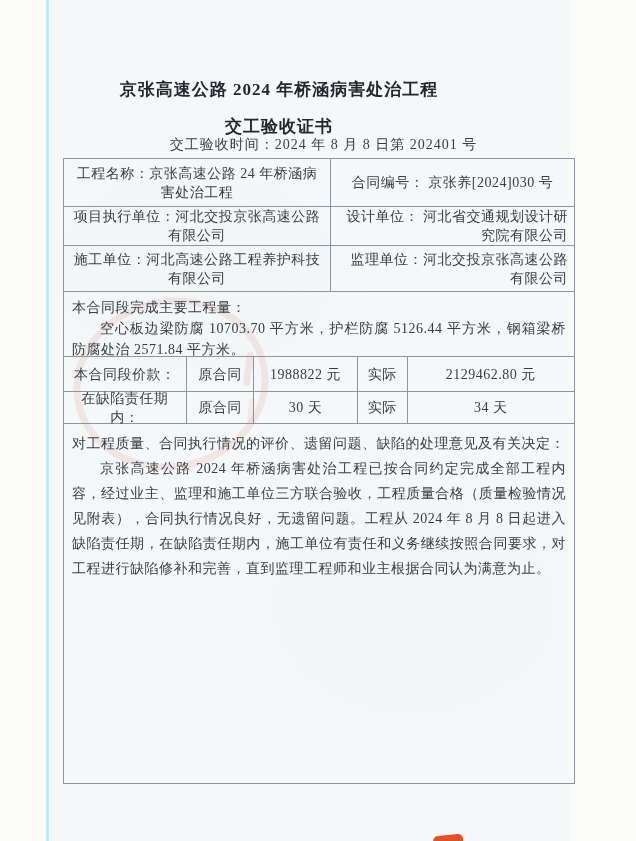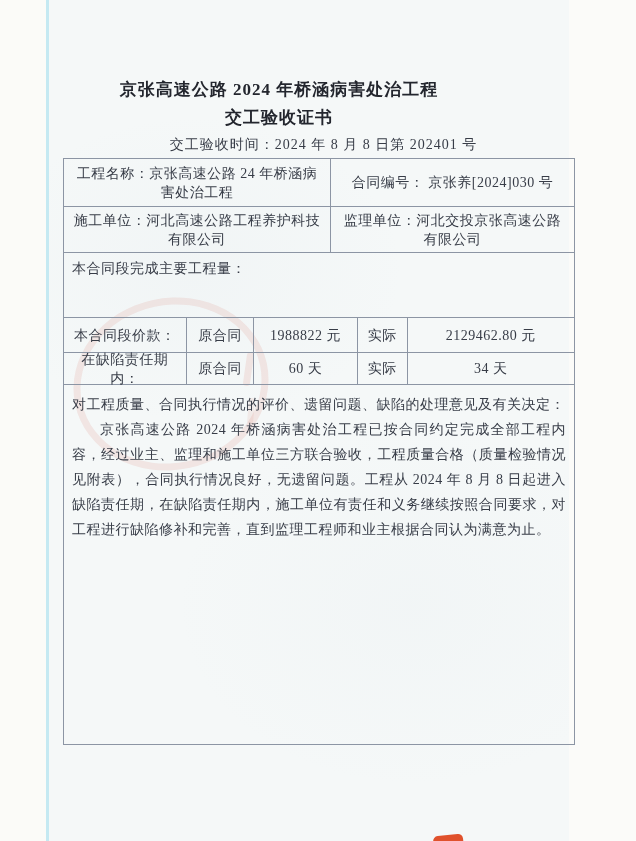--- a/index.html
+++ b/index.html
@@ -44,21 +44,21 @@
   .title-line {
     position: absolute;
     left: 0; right: 60px;
     text-align: center;
     font-size: 17px;
     font-weight: 700;
     letter-spacing: 1px;
     color: #23262e;
   }
   .title-1 { top: 78px; }
-  .title-2 { top: 106px; }
+  .title-2 { top: 115px; }
   .meta-row {
     position: absolute;
     left: 14px; top: 136px;
     width: 512px;
     display: flex;
     justify-content: center;
     font-size: 14px;
     letter-spacing: 1px;
   }
   .meta-row .meta-left { padding-left: 9px; }
@@ -90,21 +90,21 @@
   }
   .c.cfirst { border-left: none; }
   .r1 { height: 47px; }
   .r2 { height: 39px; }
   .r3 { height: 46px; }
   .r4 { height: 65px; justify-content: flex-end; }
   .r5 { height: 35px; }
   .r6 { height: 32px; }
   .r7 { height: 360px; }
   .w-left  { width: 267px; justify-content: flex-end; }
-  .w-right { width: 245px; }
+  .w-right { width: 245px; text-align: right; }
   .w-lab   { width: 122px; }
   .w-orig  { width: 68px; }
   .w-oval  { width: 104px; }
   .w-act   { width: 50px; }
   .w-aval  { width: 168px; }
   .block-cell {
     display: block;
     width: 512px;
     text-align: left;
     padding: 5px 8px;
@@ -187,48 +187,57 @@
 
       <div class="row r1 first">
         <div class="c cfirst w-left">
           <span><span>工程名称：</span><span>京张高速公路 24 年桥涵病害处治工程</span></span>
         </div>
         <div class="c w-right">
           <span><span>合同编号：</span> <span>京张养[2024]030 号</span></span>
         </div>
       </div>
 
+      <div class="row r2">
+        <div class="c cfirst w-left">
+          <span><span>项目执行单位：</span><span>河北交投京张高速公路有限公司</span></span>
+        </div>
+        <div class="c w-right">
+          <span><span>设计单位：</span> <span>河北省交通规划设计研究院有限公司</span></span>
+        </div>
+      </div>
 
       <div class="row r3">
         <div class="c cfirst w-left">
           <span><span>施工单位：</span><span>河北高速公路工程养护科技有限公司</span></span>
         </div>
         <div class="c w-right">
           <span><span>监理单位：</span><span>河北交投京张高速公路有限公司</span></span>
         </div>
       </div>
 
       <div class="row r4">
         <div class="c cfirst block-cell">
           <div>本合同段完成主要工程量：</div>
+          <p class="indent">空心板边梁防腐 10703.70 平方米，护栏防腐 5126.44 平方米，钢箱梁桥防腐处治 2571.84 平方米。</p>
         </div>
       </div>
 
       <div class="row r5">
         <div class="c cfirst w-lab">本合同段价款：</div>
         <div class="c w-orig">原合同</div>
         <div class="c w-oval">1988822 元</div>
         <div class="c w-act">实际</div>
         <div class="c w-aval">2129462.80 元</div>
       </div>
 
       <div class="row r6">
         <div class="c cfirst w-lab">在缺陷责任期内：</div>
         <div class="c w-orig">原合同</div>
-        <div class="c w-oval">60 天</div>
+        <div class="c w-oval">30 天</div>
         <div class="c w-act">实际</div>
         <div class="c w-aval">34 天</div>
       </div>
 
       <div class="row r7">
         <div class="c cfirst eval-cell">
           <div>对工程质量、合同执行情况的评价、遗留问题、缺陷的处理意见及有关决定：</div>
           <p class="indent">京张高速公路 2024 年桥涵病害处治工程已按合同约定完成全部工程内容，经过业主、监理和施工单位三方联合验收，工程质量合格（质量检验情况见附表），合同执行情况良好，无遗留问题。工程从 2024 年 8 月 8 日起进入缺陷责任期，在缺陷责任期内，施工单位有责任和义务继续按照合同要求，对工程进行缺陷修补和完善，直到监理工程师和业主根据合同认为满意为止。</p>
         </div>
       </div>

